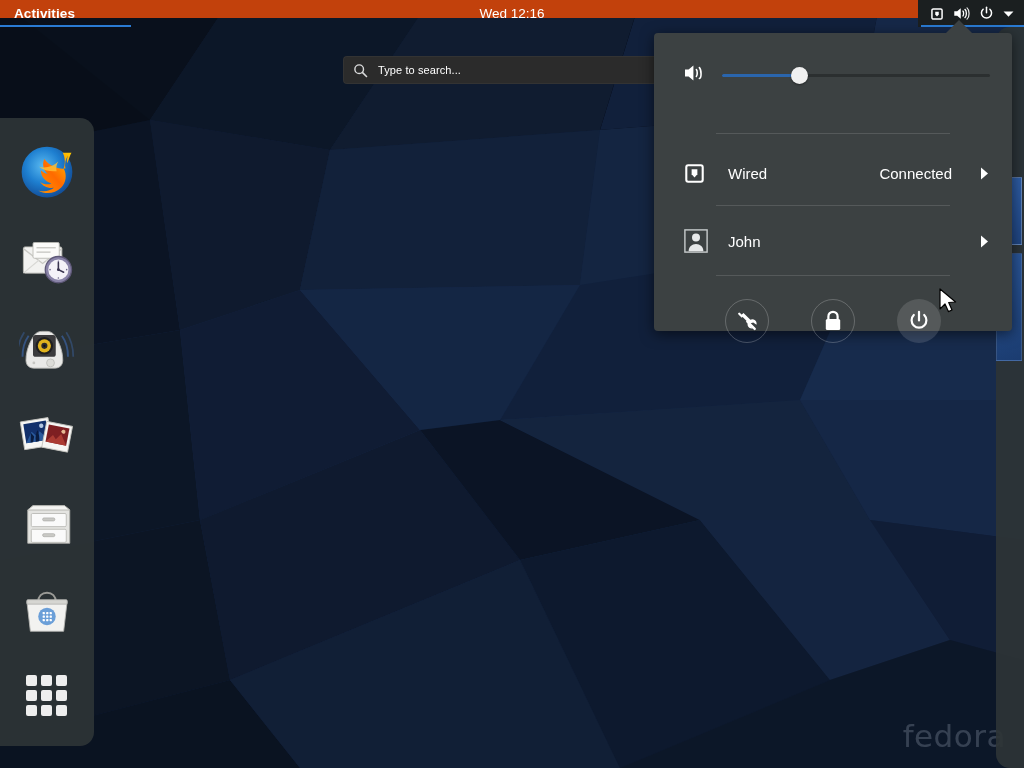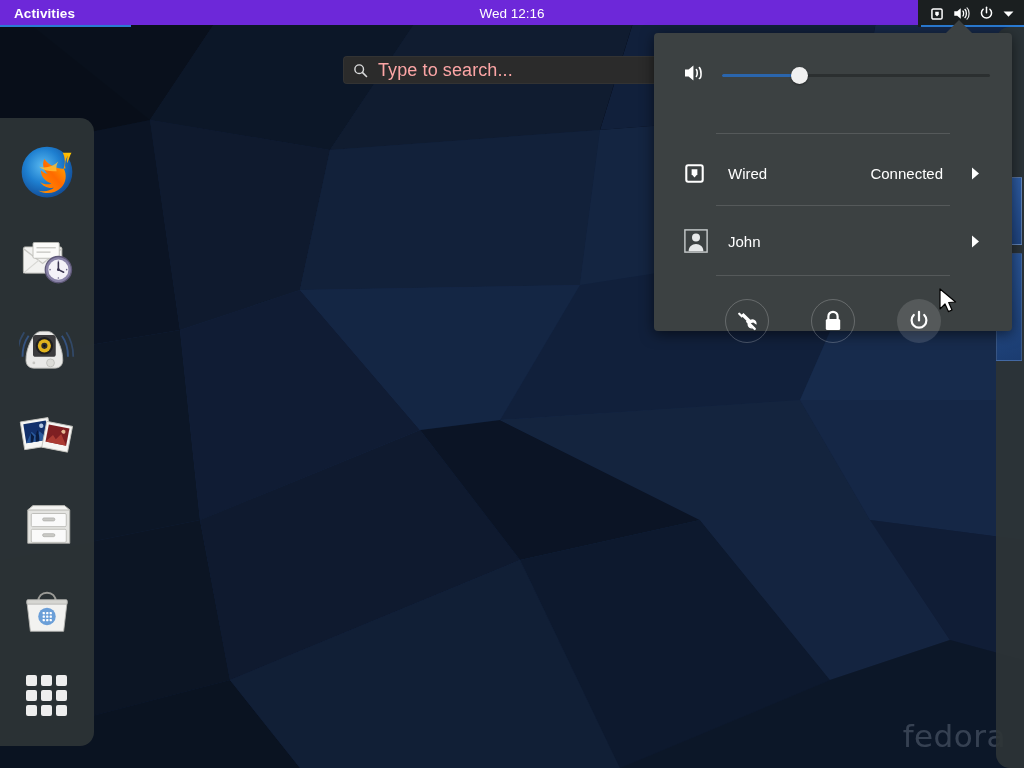--- a/index.html
+++ b/index.html
@@ -31,22 +31,22 @@
   }
 
   
   #overview-scrim {
     position:absolute; left:0; top:0; width:1024px; height:768px;
     background:rgba(0,0,0,0.20);
   }
 
   
   #topbar {
-    position:absolute; left:0; top:0; width:1024px; height:25px;
-    background:#6d28d9; z-index:60;
+    position:absolute; left:0; top:0; width:1024px; height:18px;
+    background:#c2410c; z-index:60;
     display:flex; align-items:center;
   }
   #activities-button {
     position:absolute; left:0; top:0; height:27px;
     display:flex; align-items:center; padding:0 14px;
     color:#ffffff; font-size:13.5px; font-weight:bold;
     letter-spacing:0.1px; cursor:pointer;
   }
   #activities-underline {
     position:absolute; left:0; top:25px; width:131px; height:2px;
@@ -73,21 +73,21 @@
 
   
   #search-entry {
     position:absolute; left:343px; top:56px; width:338px; height:28px;
     background:#2b2b2b; border-radius:4px;
     display:flex; align-items:center; padding:0 10px; gap:10px;
     z-index:20; cursor:text;
     box-shadow:inset 0 0 0 1px rgba(255,255,255,0.04);
   }
   #search-placeholder {
-    color:#fca5a5; font-size:18px; letter-spacing:0.1px;
+    color:#ffffff; font-size:11px; letter-spacing:0.1px;
   }
 
   
   #dash {
     position:absolute; left:0; top:118px; width:94px;
     padding:10px 0 10px 0;
     background:rgba(46,52,54,0.92);
     border-radius:0 14px 14px 0;
     z-index:30;
     display:flex; flex-direction:column; align-items:center; gap:0;
@@ -157,21 +157,21 @@
   }
   #volume-handle {
     position:absolute; top:2px; width:17px; height:17px;
     background:#f0f0f0; border-radius:50%;
     box-shadow:0 1px 2px rgba(0,0,0,0.4);
   }
 
   
   .menu-row {
     position:absolute; left:0; width:358px; height:54px;
-    display:flex; align-items:center; padding:0 32px 0 30px;
+    display:flex; align-items:center; padding:0 23px 0 30px;
     cursor:pointer;
   }
   .menu-row .row-icon { width:28px; display:flex; align-items:center; }
   .menu-row .row-label {
     margin-left:16px; color:#ffffff; font-size:15px; flex:1;
   }
   .menu-row .row-status {
     color:#ffffff; font-size:15px; margin-right:28px;
   }
   .menu-row .row-chevron {

